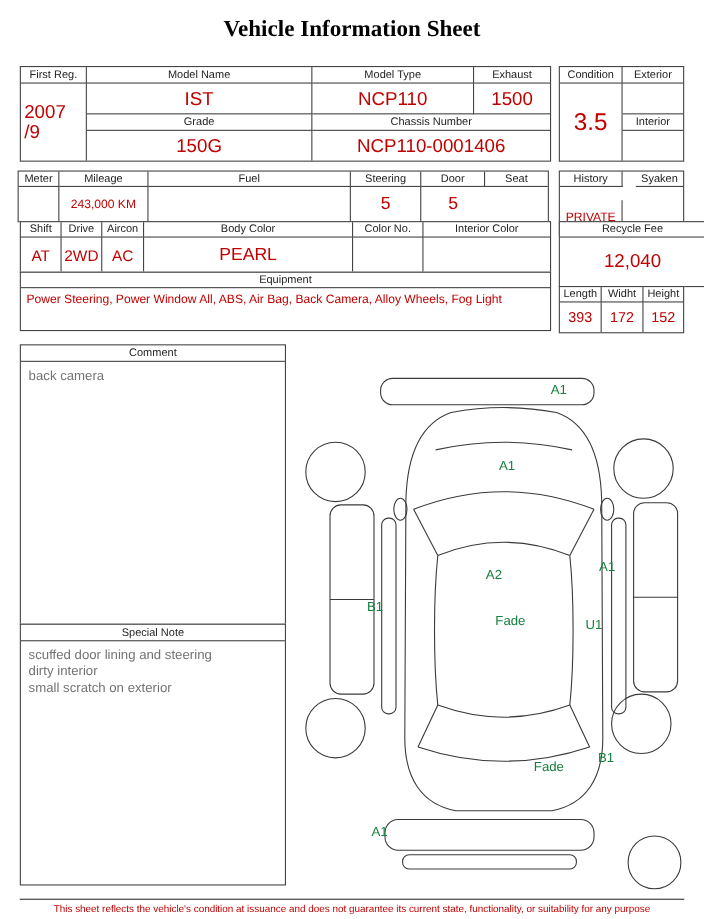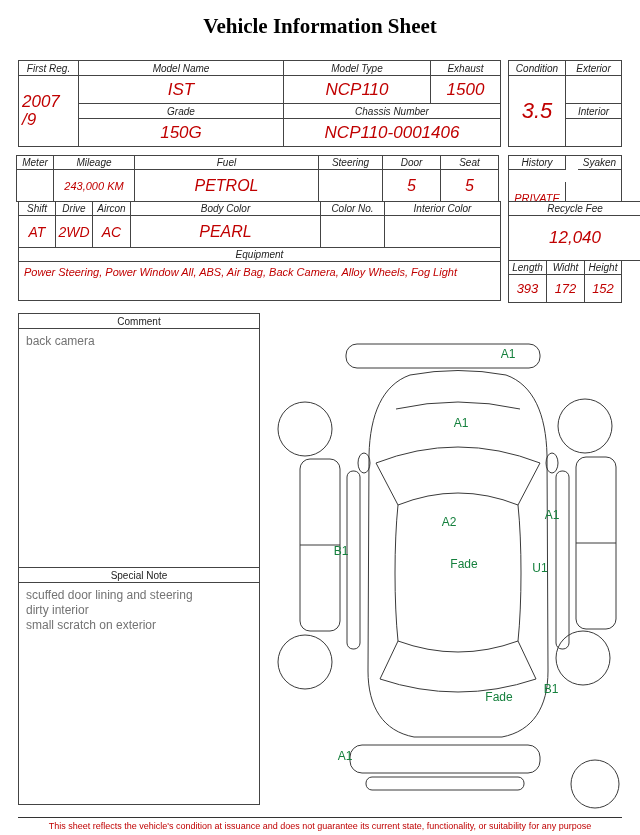--- a/index.html
+++ b/index.html
@@ -8,21 +8,21 @@
     font-family:"Liberation Sans", sans-serif; color:#1a1a1a; overflow:hidden;
   }
   .abs { position:absolute; box-sizing:border-box; }
   .title {
     position:absolute; left:0; top:14px; width:640px; text-align:center;
     font-family:"Liberation Serif", serif; font-size:21px; font-weight:600; color:#000;
   }
   .grid { display:grid; border:1px solid #444; background:#fff; }
   .cell {
     border-right:1px solid #444; border-bottom:1px solid #444; box-sizing:border-box;
-    display:flex; align-items:center; justify-content:center; overflow:hidden;font-style:italic;
+    display:flex; align-items:center; justify-content:center; overflow:hidden;
   }
   .cell.nr { border-right:none; }
   .cell.nb { border-bottom:none; }
   .lbl { font-size:10px; color:#222; }
   .val { color:#c00000; }
   .v22 { font-size:22px; }
   .v17 { font-size:17px; }
   .v16 { font-size:16px; }
   .v14 { font-size:14px; }
   .v13 { font-size:13px; }
@@ -84,21 +84,20 @@
 <div class="abs grid" style="left:16px; top:155px; width:483px; grid-template-columns:37px 81px 184px 64px 58px 1fr; grid-template-rows:14px 31px;">
   <div class="cell lbl">Meter</div>
   <div class="cell lbl">Mileage</div>
   <div class="cell lbl">Fuel</div>
   <div class="cell lbl">Steering</div>
   <div class="cell lbl">Door</div>
   <div class="cell lbl nr">Seat</div>
 
   <div class="cell val v11 nb"></div>
   <div class="cell val v11 nb">243,000 KM</div>
-  <div class="cell val v16 nb">PETROL</div>
   <div class="cell val v14 nb"></div>
   <div class="cell val v16 nb">5</div>
   <div class="cell val v16 nr nb">5</div>
 </div>
 
 <div class="abs grid" style="left:508px; top:155px; width:114px; grid-template-columns:57px 1fr; grid-template-rows:14px 31px;gap:12px;">
   <div class="cell lbl">History</div>
   <div class="cell lbl nr">Syaken</div>
   <div class="cell val v11 nb">PRIVATE</div>
   <div class="cell val v11 nr nb"></div>

